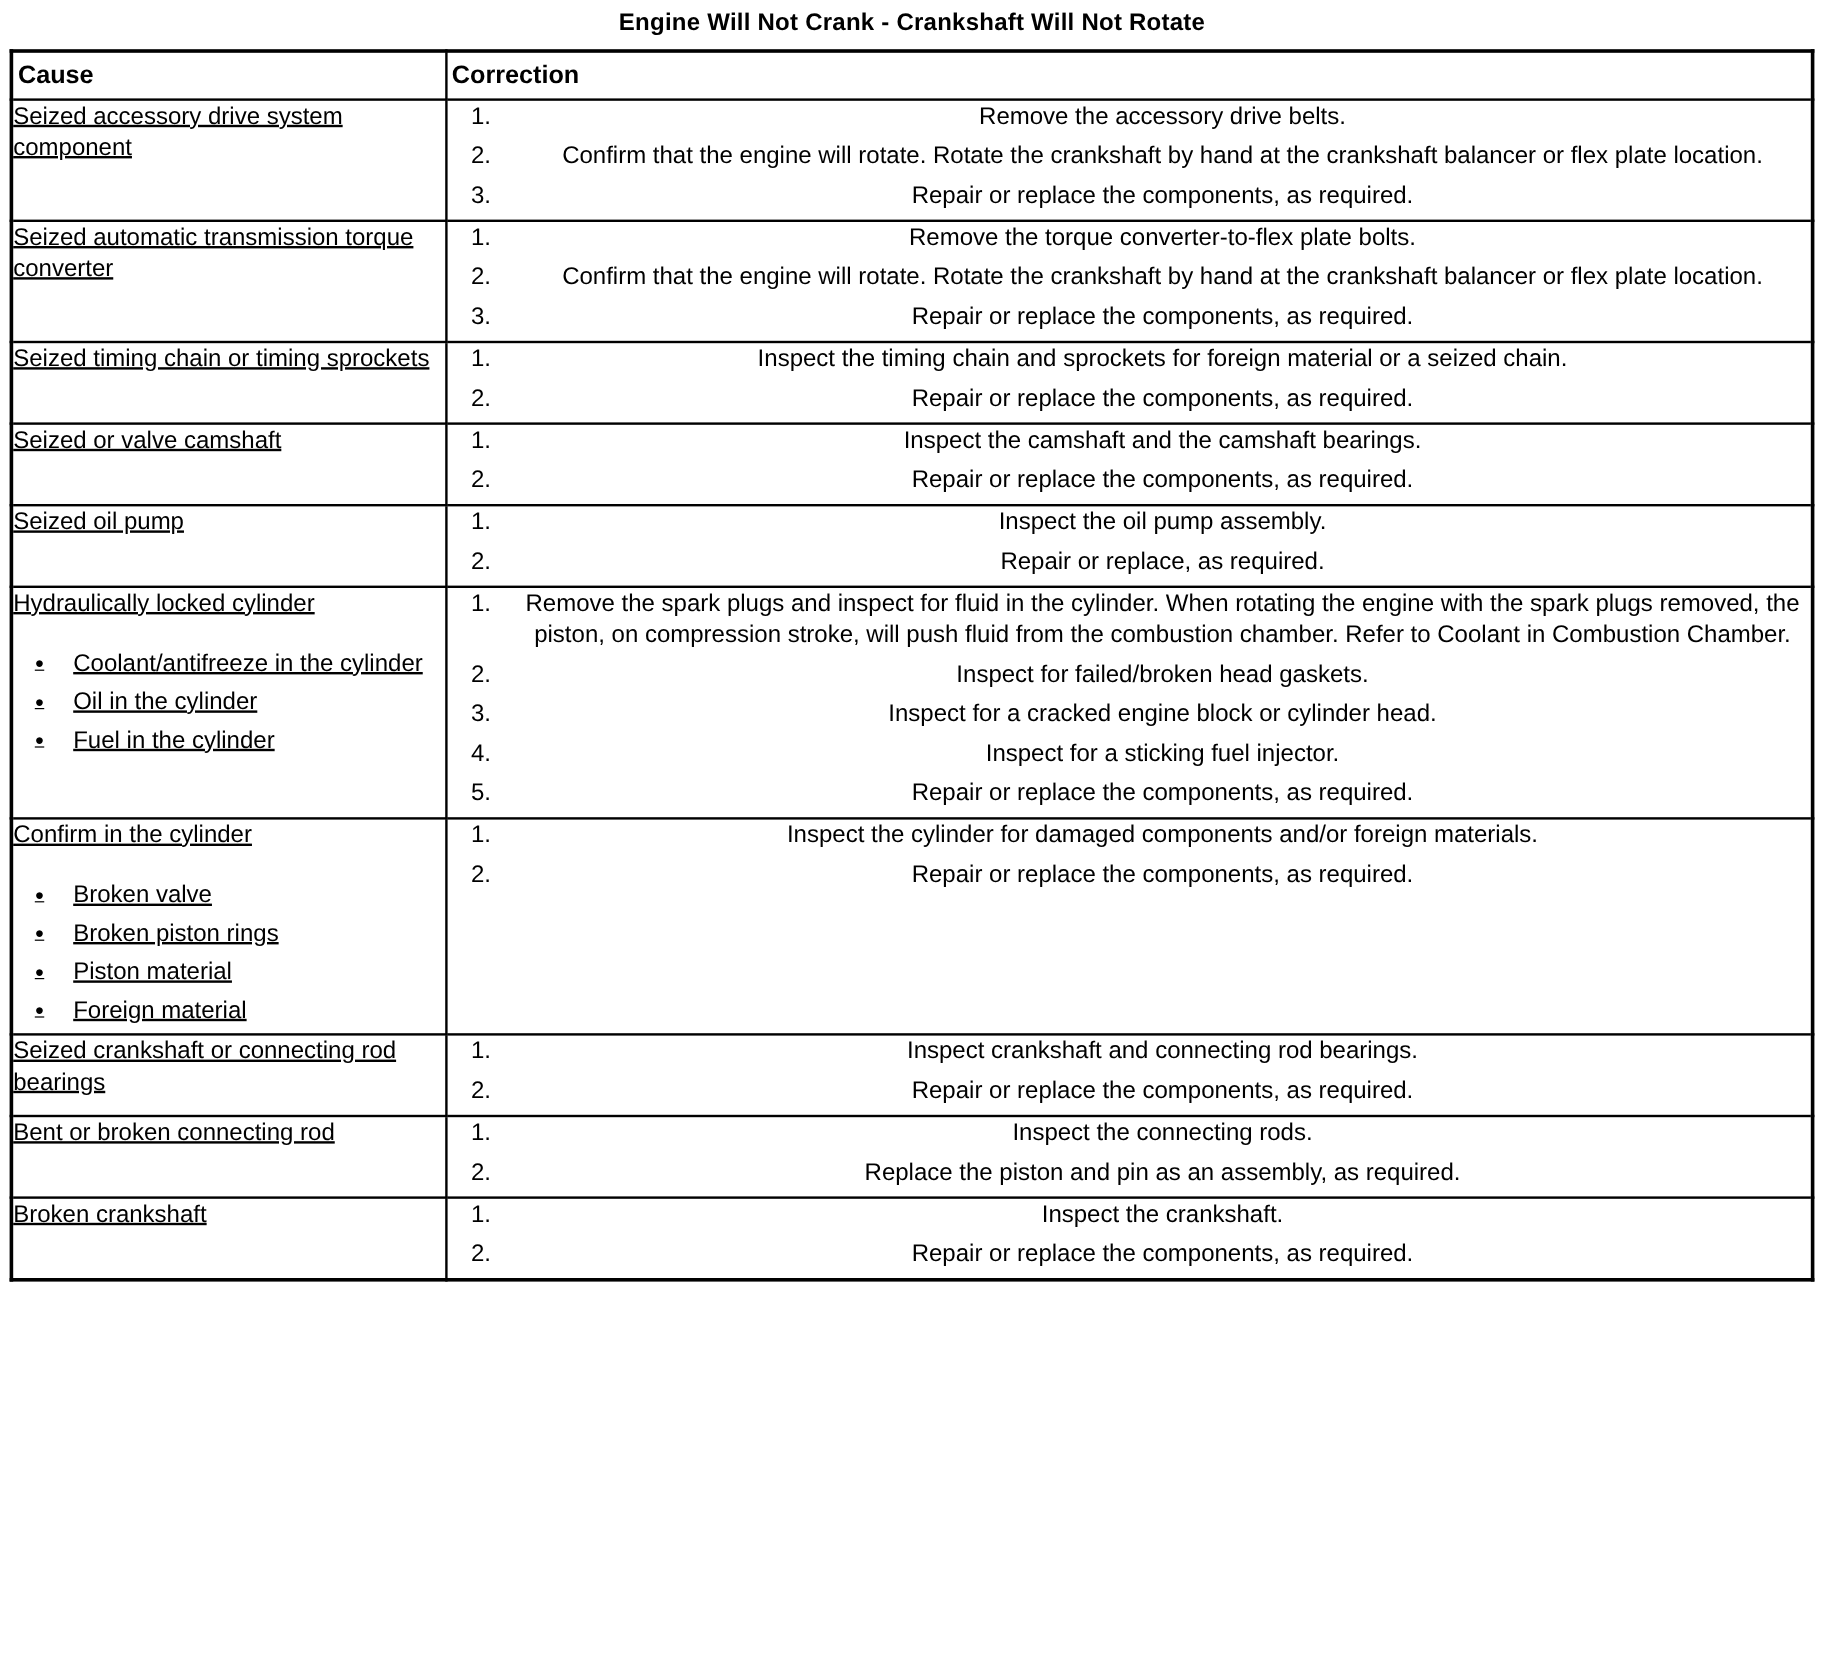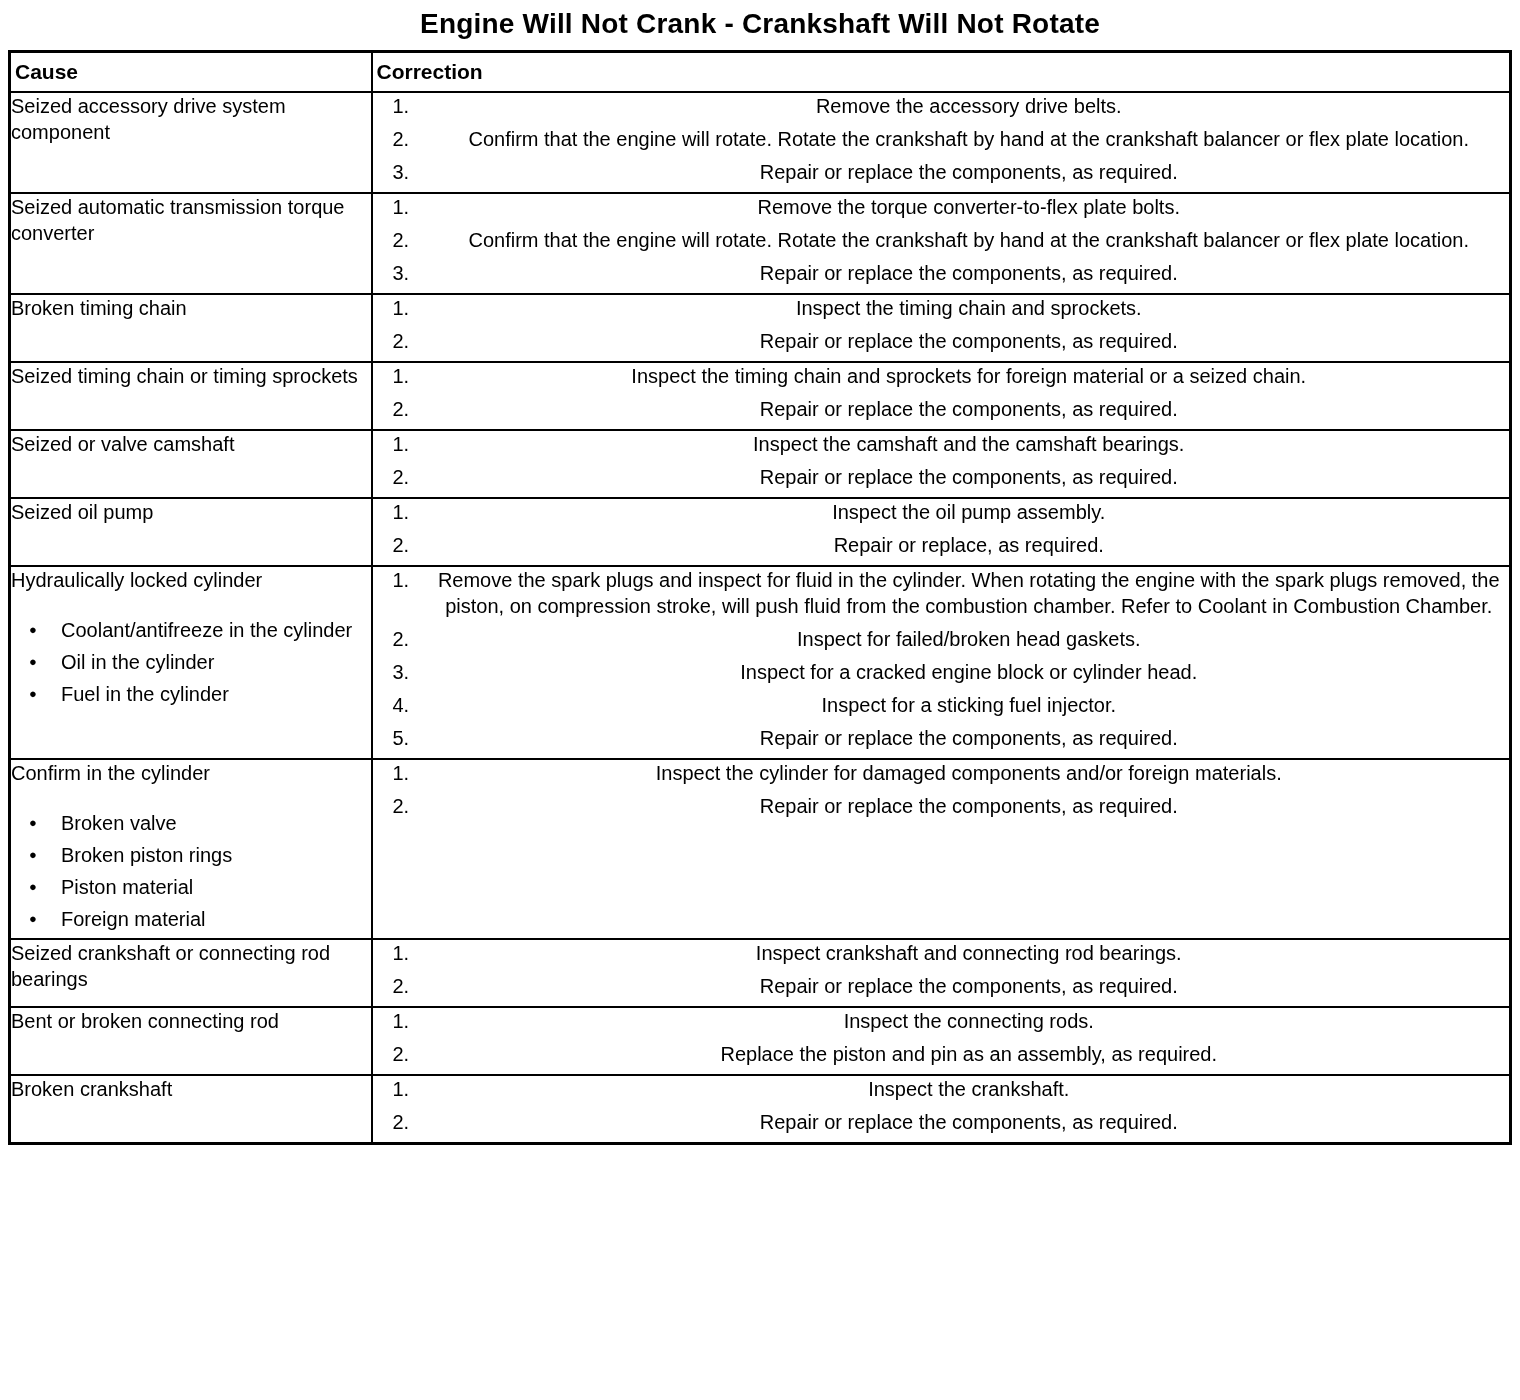--- a/index.html
+++ b/index.html
@@ -12,21 +12,21 @@
   }
   .page {
     width: 1520px;
     min-height: 1400px;
     padding: 6px 8px 8px 8px;
     background: #ffffff;
   }
   .doc-title {
     text-align: center;
     font-weight: bold;
-    font-size: 28px;
+    font-size: 20px;
     padding: 2px 0 10px 0;
     letter-spacing: 0.2px;
   }
   table.diagnostic-table {
     width: 100%;
     border-collapse: collapse;
     border: 3px solid #000;
     table-layout: fixed;
   }
   table.diagnostic-table th,
@@ -40,20 +40,21 @@
   table.diagnostic-table th {
     font-size: 21px;
     font-weight: bold;
     text-align: left;
     padding: 7px 4px;
   }
   td.cause-cell {
     padding: 8px 6px 8px 8px;
     font-size: 20px;
     line-height: 26px;
+    text-decoration: underline;
   }
   td.correction-cell {
     padding: 9px 14px 6px 0;
     font-size: 20px;
     line-height: 26px;
   }
   .cause-text { }
   .bullet-list {
     margin-top: 24px;
   }
@@ -130,35 +131,20 @@
               <span class="step-text">Confirm that the engine will rotate. Rotate the crankshaft by hand at the crankshaft balancer or flex plate location.</span>
             </div>
             <div class="step-row">
               <span class="step-num">3.</span>
               <span class="step-text">Repair or replace the components, as required.</span>
             </div>
           </td>
         </tr>
         <tr class="row">
           <td class="cause-cell">
-            <div class="cause-text">Broken timing chain</div>
-          </td>
-          <td class="correction-cell">
-            <div class="step-row">
-              <span class="step-num">1.</span>
-              <span class="step-text">Inspect the timing chain and sprockets.</span>
-            </div>
-            <div class="step-row">
-              <span class="step-num">2.</span>
-              <span class="step-text">Repair or replace the components, as required.</span>
-            </div>
-          </td>
-        </tr>
-        <tr class="row">
-          <td class="cause-cell">
             <div class="cause-text">Seized timing chain or timing sprockets</div>
           </td>
           <td class="correction-cell">
             <div class="step-row">
               <span class="step-num">1.</span>
               <span class="step-text">Inspect the timing chain and sprockets for foreign material or a seized chain.</span>
             </div>
             <div class="step-row">
               <span class="step-num">2.</span>
               <span class="step-text">Repair or replace the components, as required.</span>

